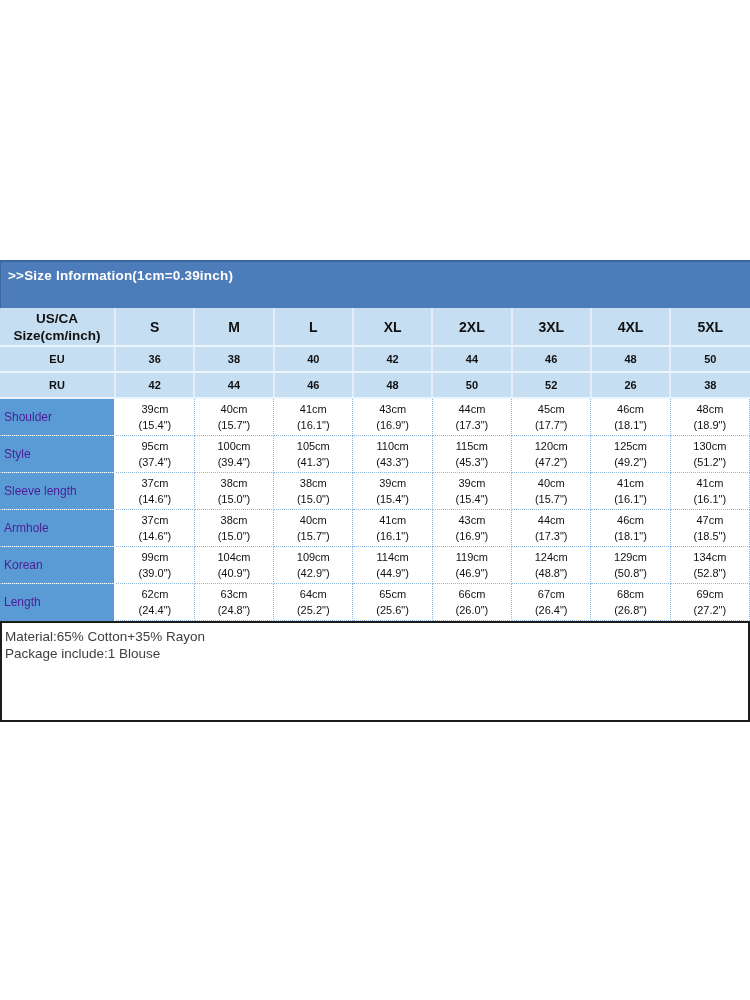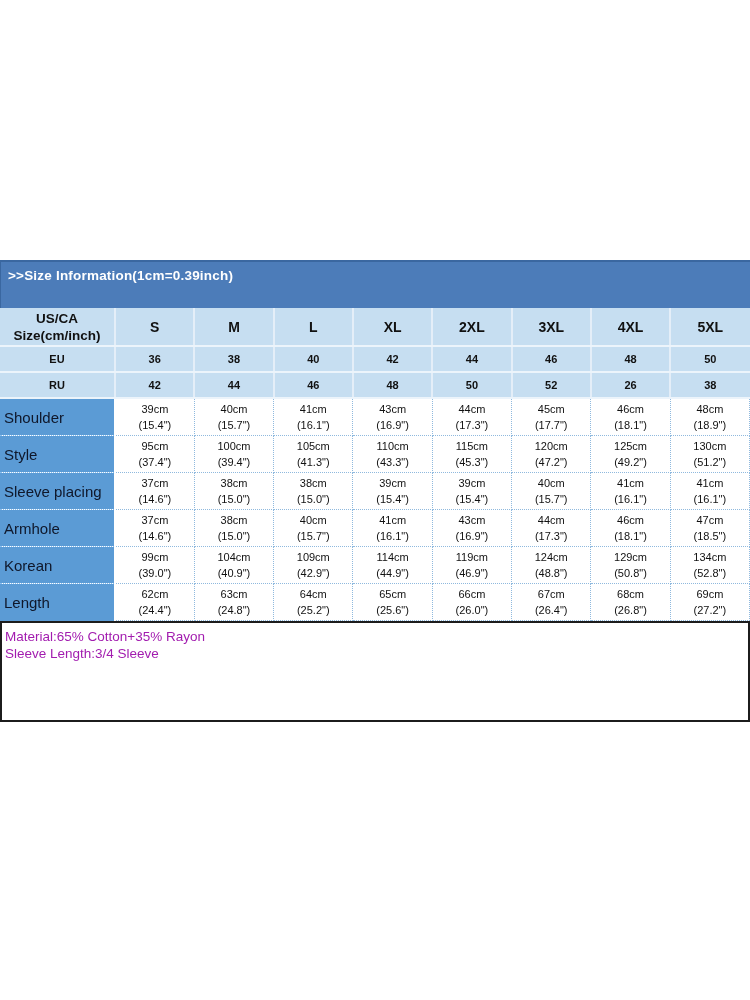--- a/index.html
+++ b/index.html
@@ -77,23 +77,23 @@
   .region-row th { border-left: none; }
 
   
   .measure-row th.measure-label {
     height: 36px;
     background: var(--label-bg, #5b9bd5);
     border-right: 2px solid #ffffff;
     border-top: 1px dotted #8cc0ef;
     text-align: left;
     padding-left: 4px;
-    font-size: 15px;
+    font-size: 12px;
     font-weight: normal;
-    color: #0f172a;
+    color: #4c1d95;
   }
   .measure-row:first-child th.measure-label { border-top: 2px solid #ffffff; }
   .measure-row td.measure-val {
     height: 36px;
     background: #ffffff;
     border: 1px dotted var(--grid, #8fb9de);
     font-size: 11px;
     font-weight: normal;
     line-height: 16.5px;
   }
@@ -101,21 +101,21 @@
 
   
   .details-box {
     box-sizing: border-box;
     width: 750px;
     min-height: 101px;
     border: 2px solid #1c1c1c;
     padding: 5px 4px 6px 3px;
     font-size: 13.5px;
     line-height: 17.4px;
-    color: #a21caf;
+    color: #404040;
   }
 </style>
 </head>
 <body>
 
 <div class="canvas">
   <div class="content">
 
     <div class="title-bar">
       <div>&gt;&gt;Size Information(1cm=0.39inch)</div>
@@ -238,21 +238,21 @@
             <td class="measure-val">
               <div class="cm">125cm</div>
               <div class="inch">(49.2")</div>
             </td>
             <td class="measure-val">
               <div class="cm">130cm</div>
               <div class="inch">(51.2")</div>
             </td>
           </tr>
           <tr class="measure-row">
-            <th class="measure-label">Sleeve placing</th>
+            <th class="measure-label">Sleeve length</th>
             <td class="measure-val">
               <div class="cm">37cm</div>
               <div class="inch">(14.6")</div>
             </td>
             <td class="measure-val">
               <div class="cm">38cm</div>
               <div class="inch">(15.0")</div>
             </td>
             <td class="measure-val">
               <div class="cm">38cm</div>
@@ -382,17 +382,17 @@
             <td class="measure-val">
               <div class="cm">69cm</div>
               <div class="inch">(27.2")</div>
             </td>
           </tr>
         </tbody>
     </table>
 
     <div class="details-box" id="details-box">
         <div class="detail-line">Material:65% Cotton+35% Rayon</div>
-        <div class="detail-line">Sleeve Length:3/4 Sleeve</div>
+        <div class="detail-line">Package include:1 Blouse</div>
       </div>
 
   </div>
 </div>
 
 </body></html>

